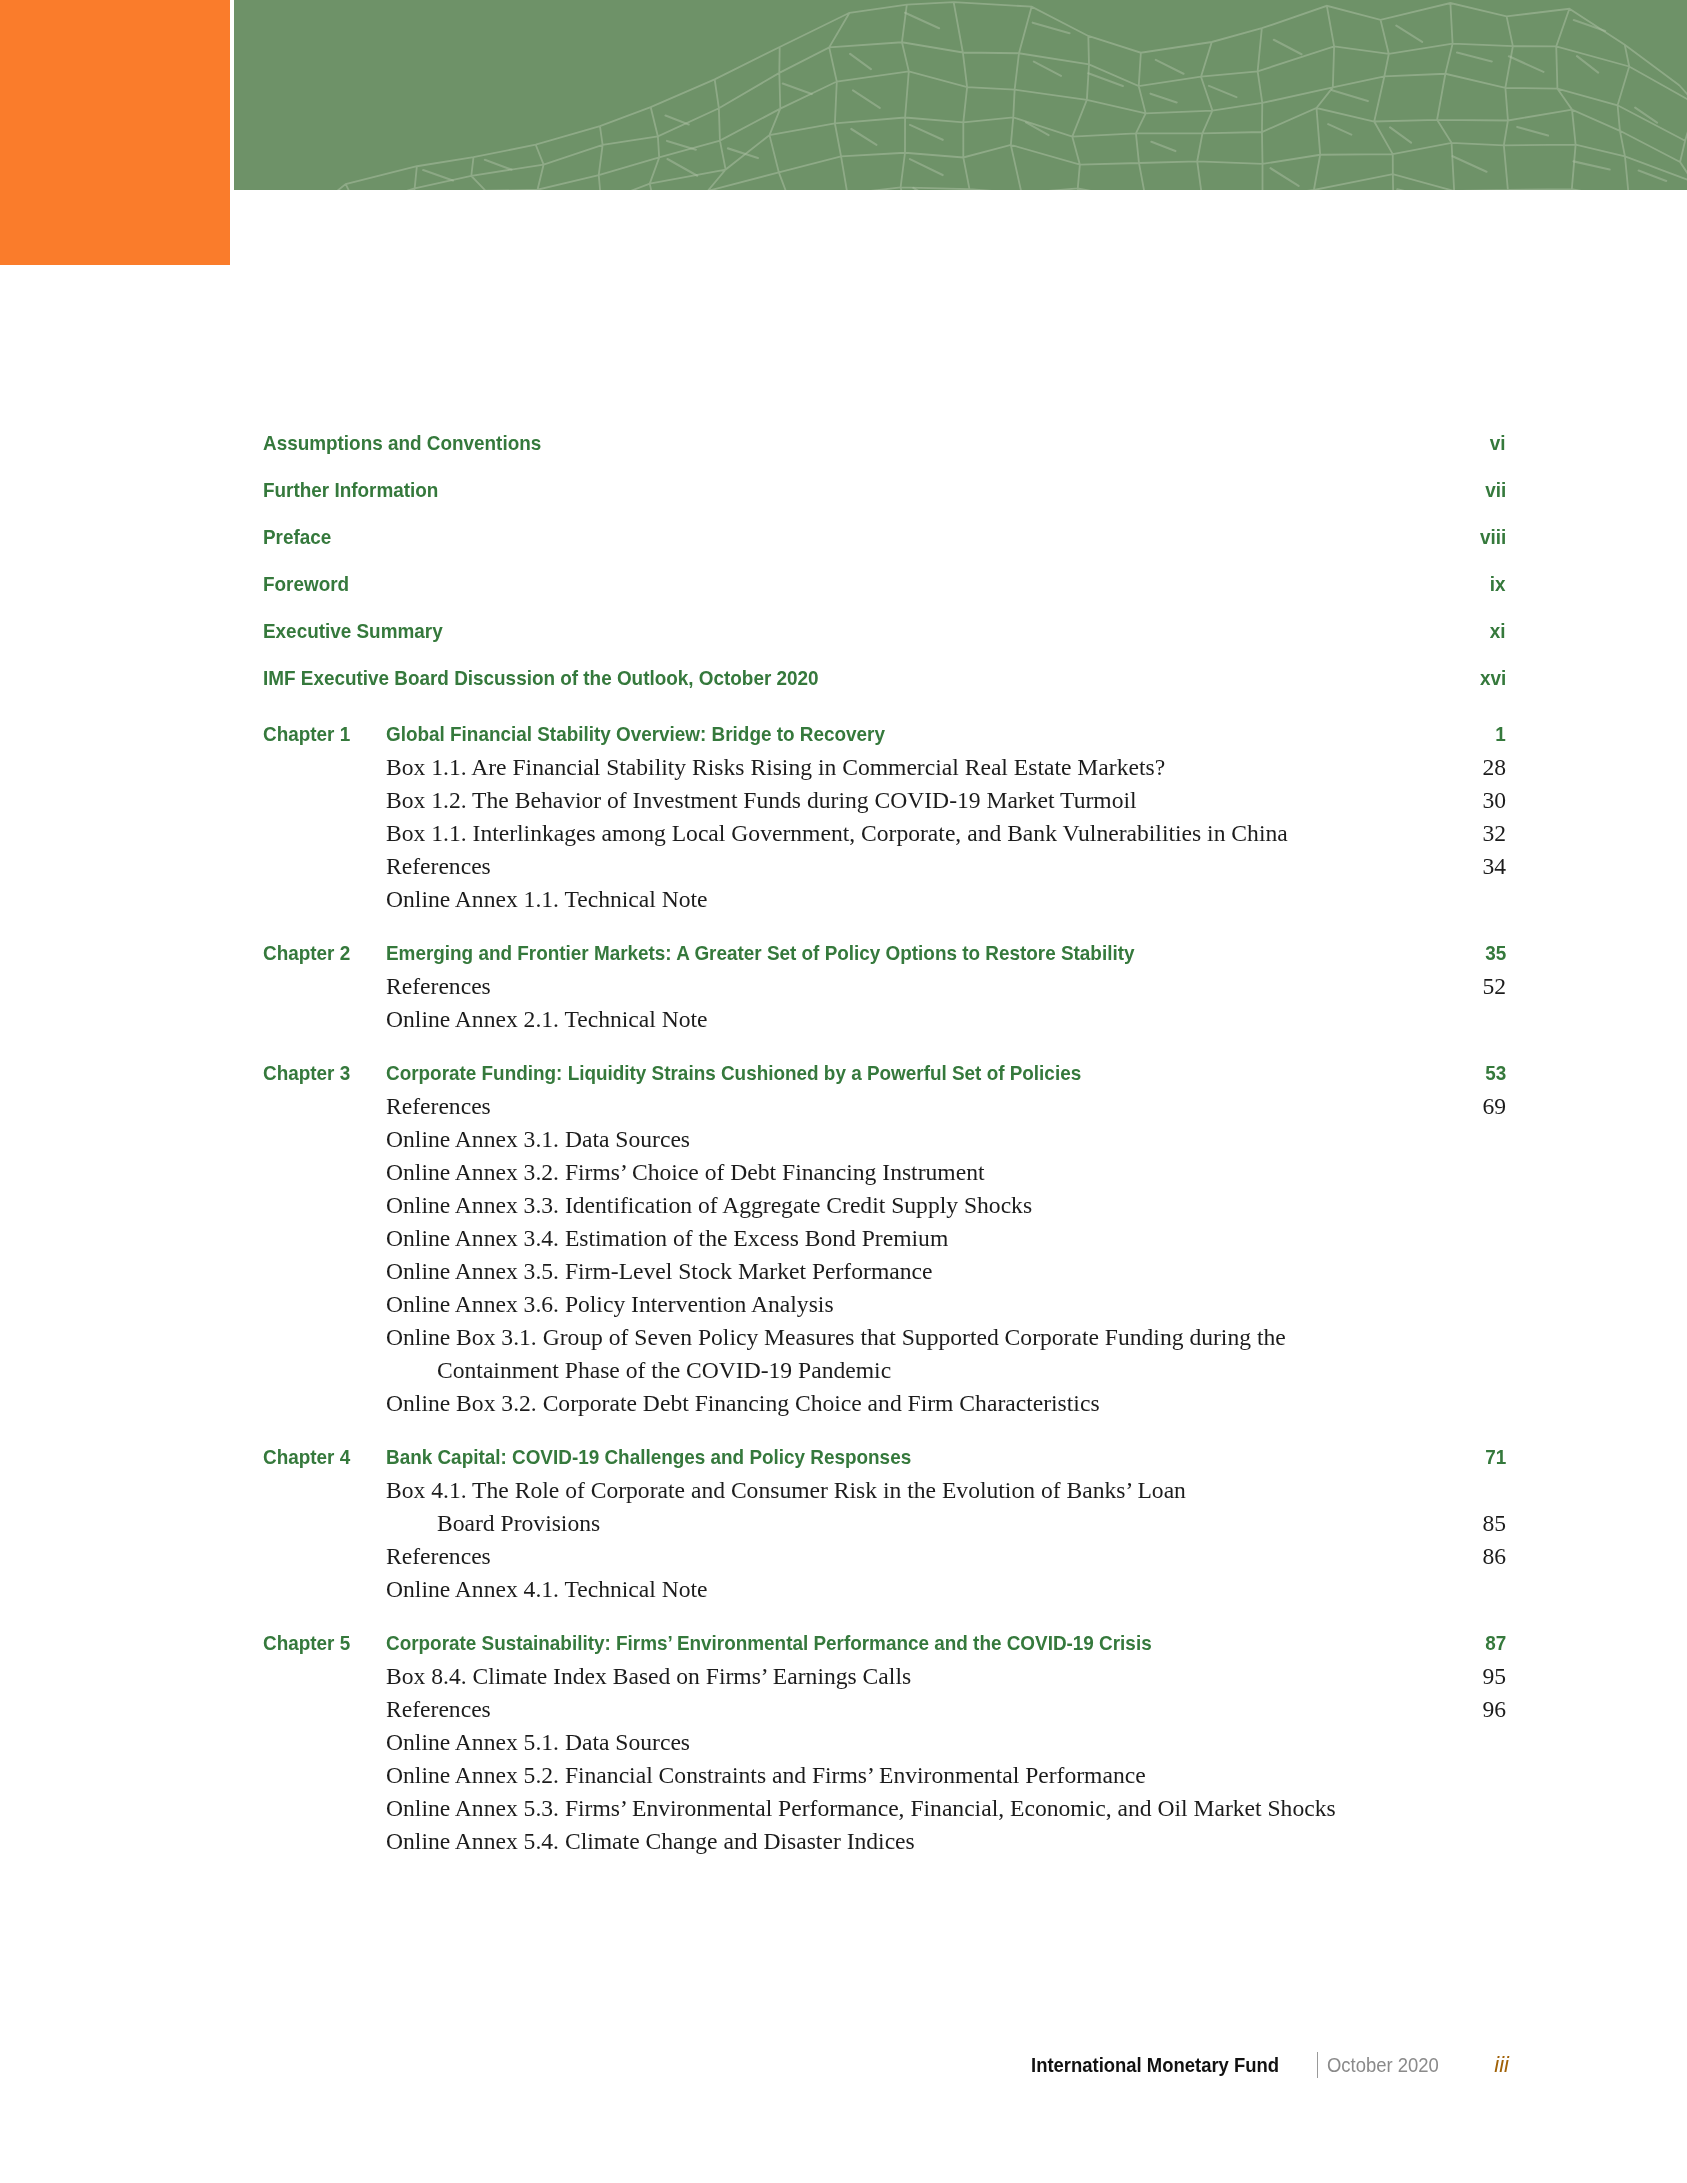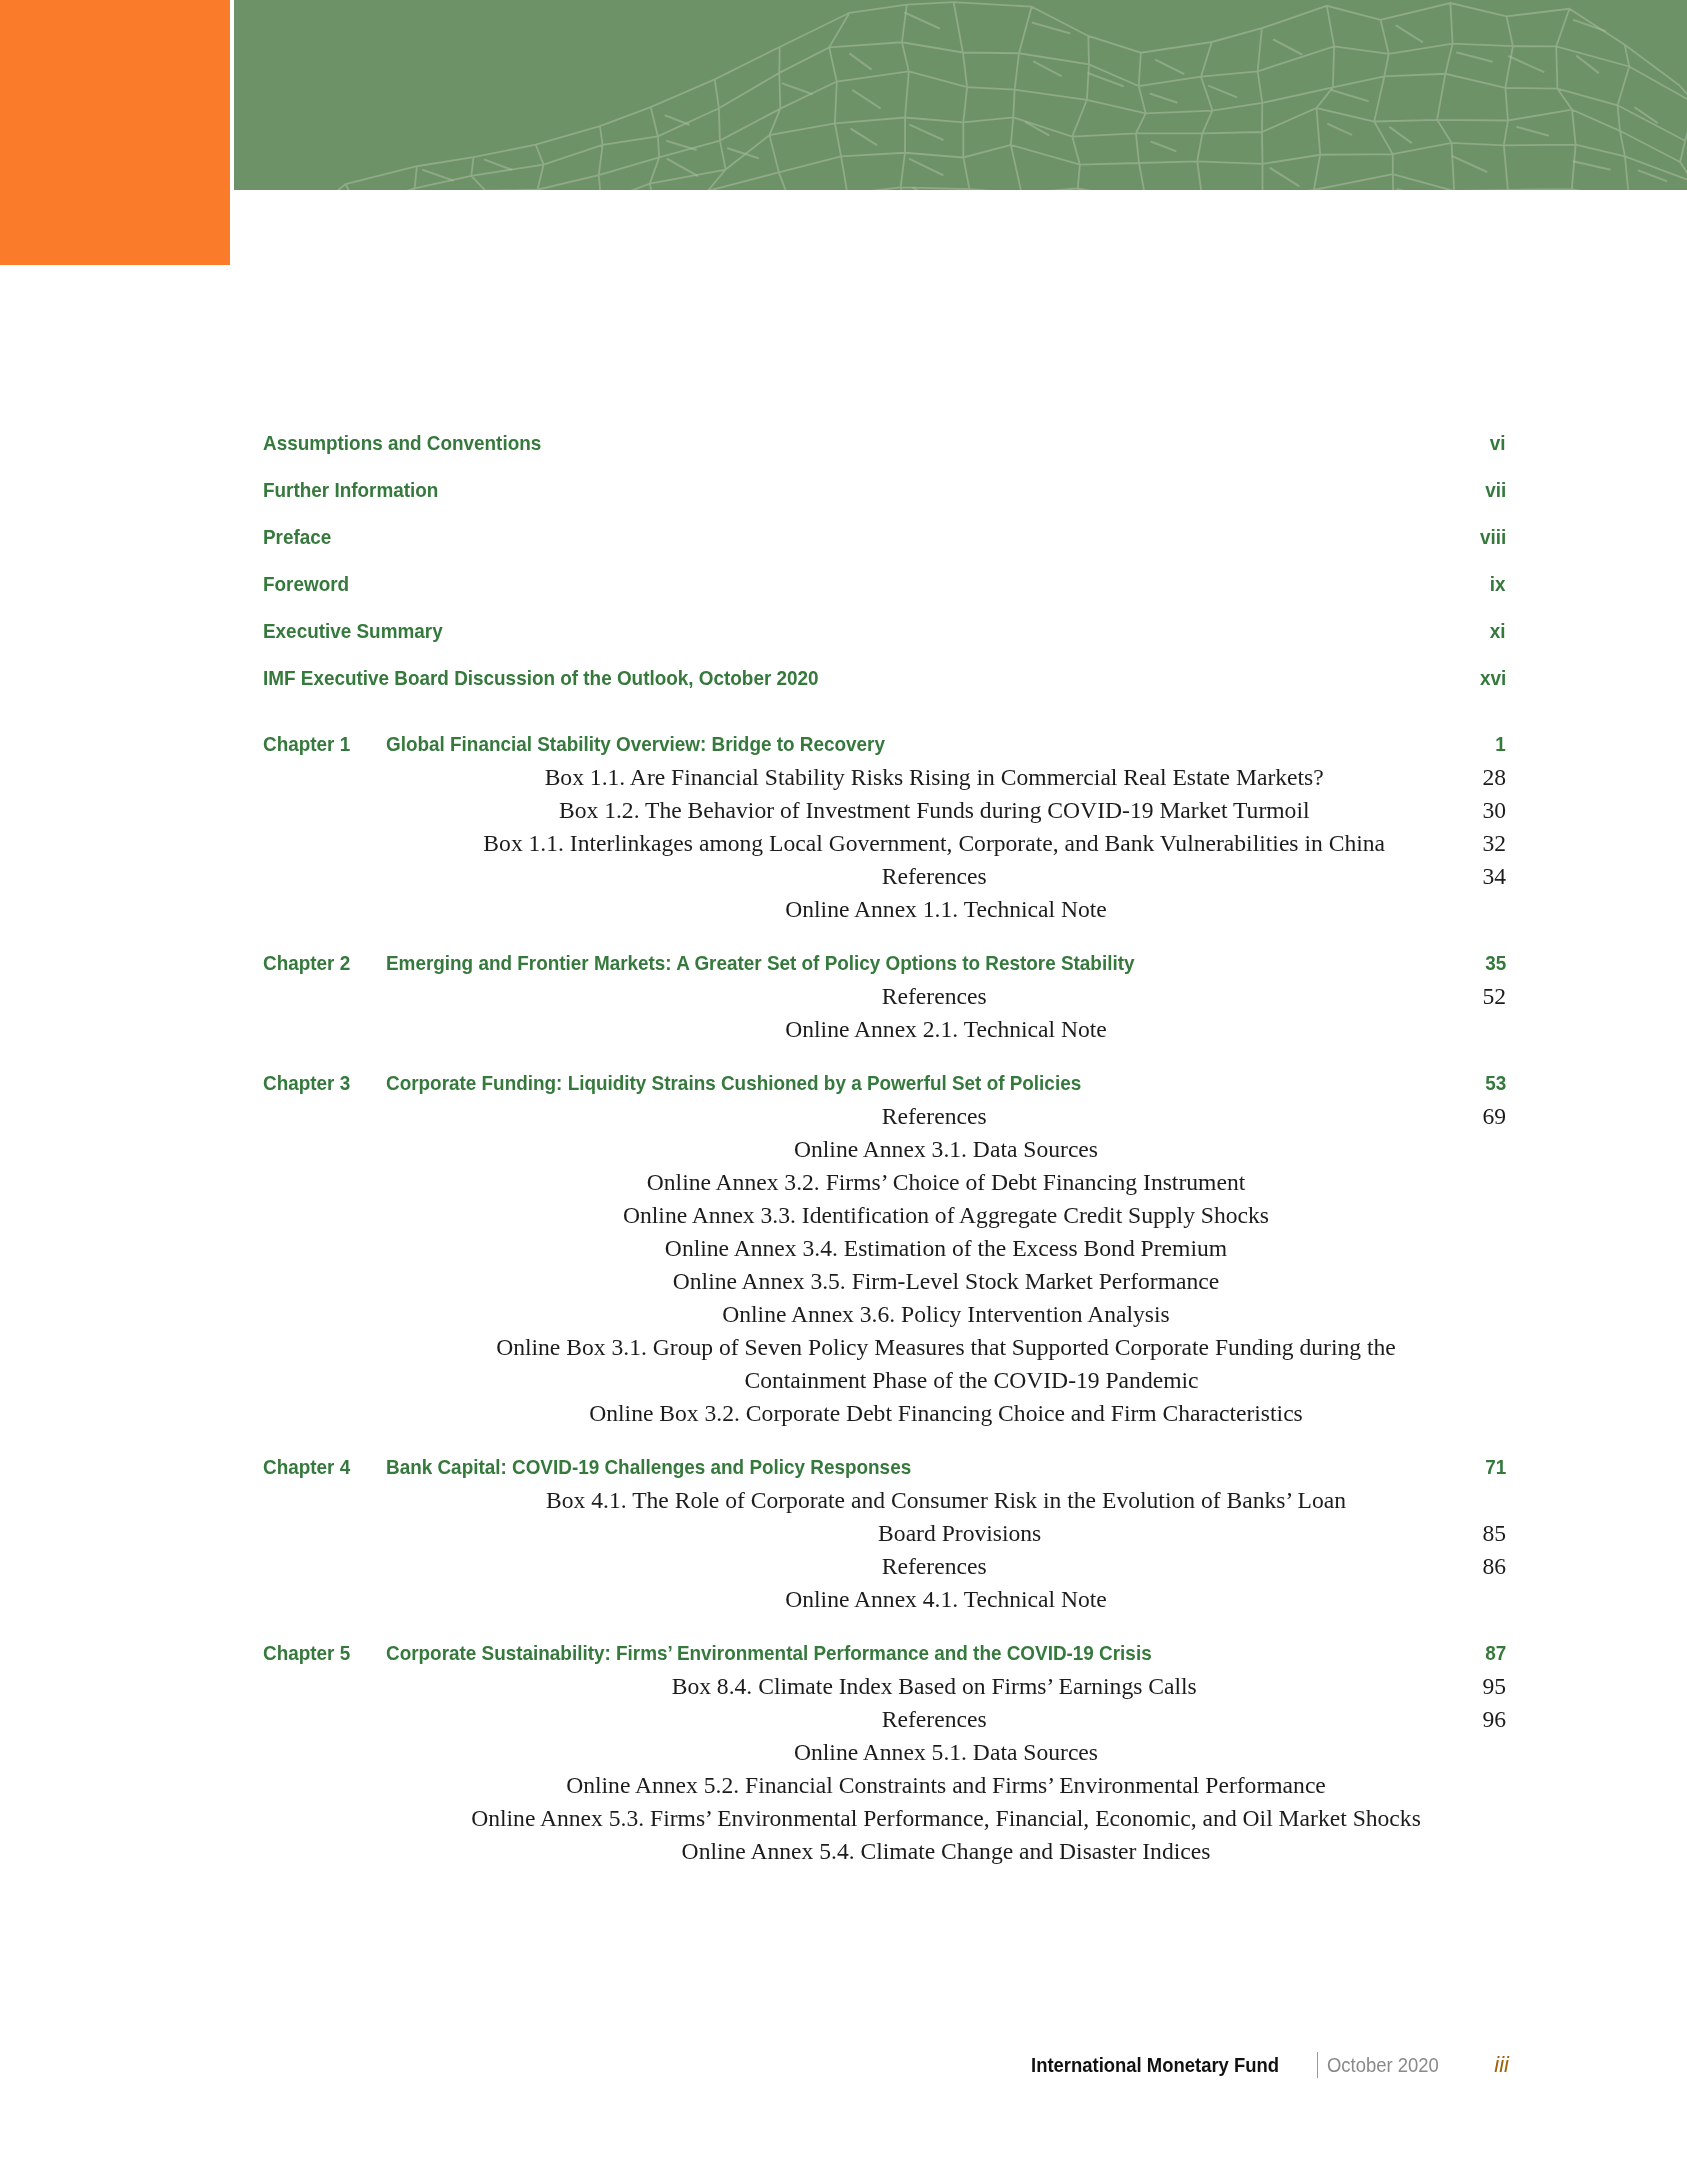--- a/index.html
+++ b/index.html
@@ -26,27 +26,27 @@
   }
   
   #toc{position:absolute;left:263px;top:430px;width:1243px;}
   .row{display:flex;align-items:flex-start;}
   .cond{display:inline-block;transform:scaleX(0.90);transform-origin:left top;white-space:nowrap;}
   .condR{display:inline-block;transform:scaleX(0.90);transform-origin:right top;white-space:nowrap;}
   .fm{height:47px;}
   .fm .lbl{flex:1;font-weight:700;font-size:21px;color:var(--text-green);line-height:26px;}
   .fm .pg{font-weight:700;font-size:21px;color:var(--text-green);line-height:26px;text-align:right;}
   .ch{height:33px;margin-top:21px;}
-  .ch.first{margin-top:19px;}
+  .ch.first{margin-top:9px;}
   .ch .chlbl{width:123px;font-weight:700;font-size:21px;color:var(--text-green);line-height:26px;flex:0 0 123px;}
   .ch .chtitle{flex:1;font-weight:700;font-size:21px;color:var(--text-green);line-height:26px;}
   .ch .pg{font-weight:700;font-size:21px;color:var(--text-green);line-height:26px;text-align:right;}
   .sub{height:33px;padding-left:123px;}
   .sub.cont{padding-left:174px;}
-  .sub .stext{flex:1;font-family:"Liberation Serif",serif;font-size:23.6px;color:var(--ink);line-height:27px;text-align:center;}
+  .sub .stext{flex:1;font-family:"Liberation Serif",serif;font-size:23.6px;color:var(--ink);line-height:27px;}
   .sub .spg{font-family:"Liberation Serif",serif;font-size:23.6px;color:var(--ink);line-height:27px;text-align:right;}
   
   .footer{
     position:absolute;right:178px;top:2052px;display:flex;align-items:center;height:26px;
   }
   .footer .pub{font-weight:700;font-size:20.5px;color:#111;}
   .footer .divider{width:0;border-left:1.5px solid #9a9a9a;height:26px;margin:0 9px 0 10.6px;}
   .footer .date{font-size:20.5px;color:var(--muted);font-weight:400;}
   .footer .folio{font-family:Liberation Sans, sans-serif;font-style:italic;font-size:22px;color:#a16207;margin-left:43px;}
 </style>

